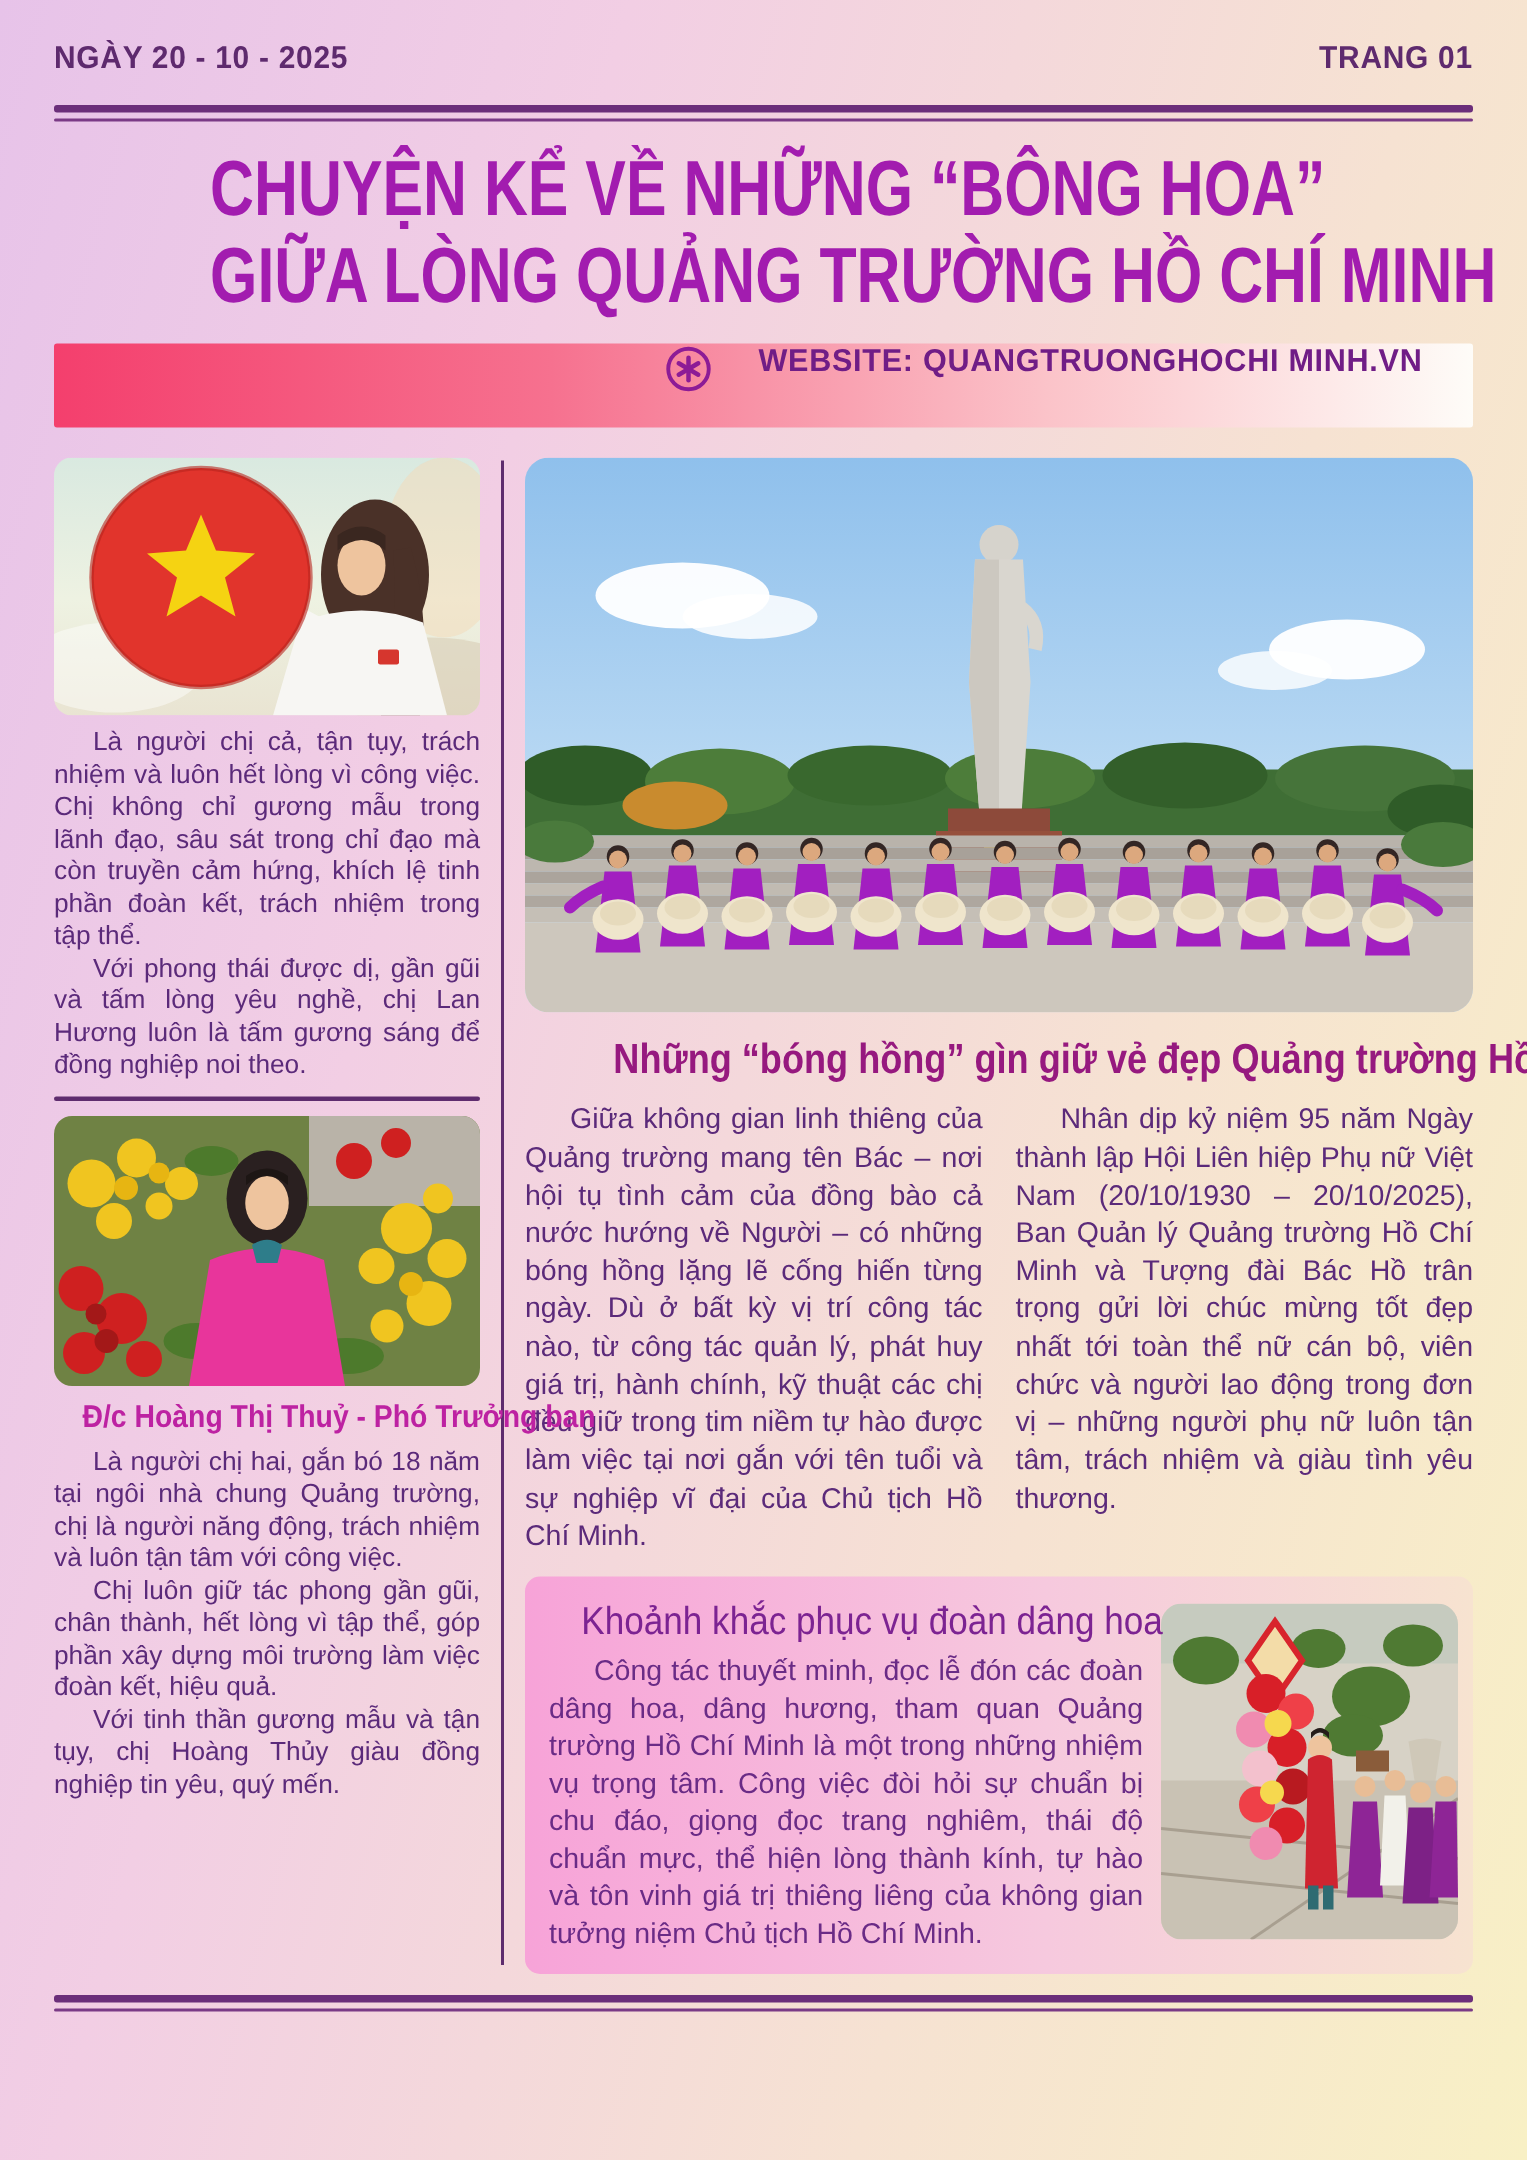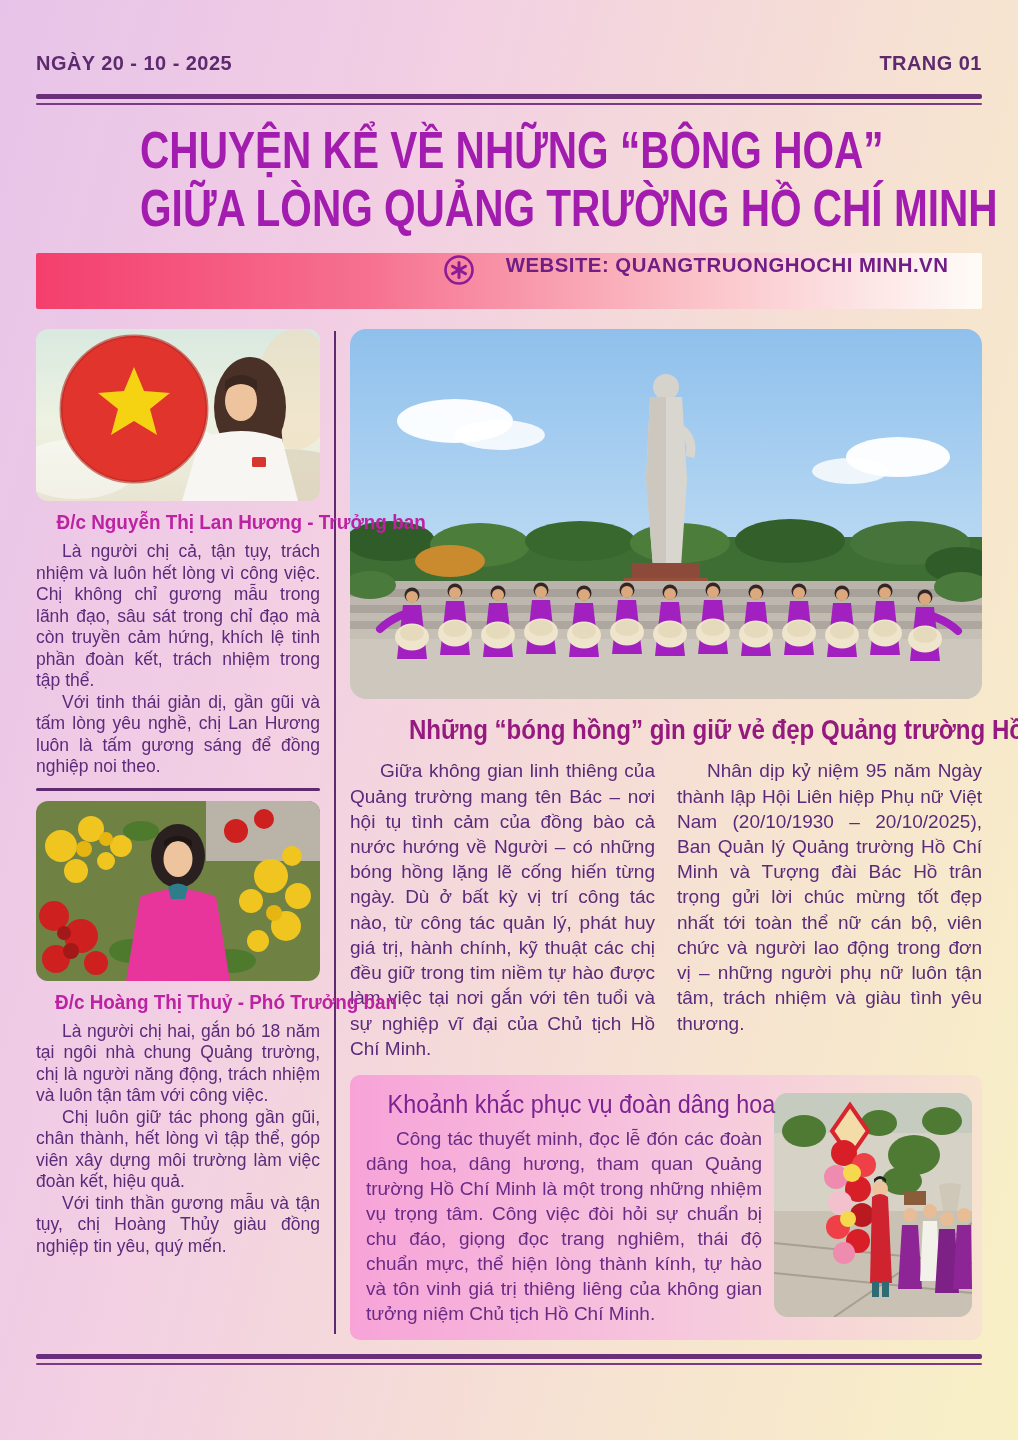--- a/index.html
+++ b/index.html
@@ -1,21 +1,21 @@
 <!DOCTYPE html>
 <html><head>
 <meta charset="utf-8">
 <style>
   html,body{margin:0;padding:0;}
   body{
     width:1018px;height:1440px;overflow:hidden;
     font-family:"Liberation Sans",sans-serif;
     background:linear-gradient(105deg,#e7c3e9 0%,#f2cee4 30%,#f6e2d2 68%,#f8f0c5 100%);
   }
-  .page{position:relative;width:946px;margin:12px auto;padding-top:36px;}
+  .page{position:relative;width:946px;margin:0 auto;padding-top:24px;}
   
   .hdr{display:flex;justify-content:space-between;align-items:center;height:30px;
        color:#5e2a6e;font-weight:bold;font-size:21px;letter-spacing:.5px;}
   .hdr .l{display:inline-block;transform:scaleX(.95);transform-origin:left center;}
   .hdr .r{display:inline-block;transform:scaleX(.95);transform-origin:right center;}
   .rule-thick{height:5px;background:#6b2e7a;margin-top:16px;border-radius:2px;}
   .rule-thin{height:2px;background:#7a3a86;margin-top:4px;border-radius:2px;}
   
   .title{margin-top:16px;text-align:center;color:#a21caf;font-weight:bold;line-height:1.12;}
   .title .line{display:block;white-space:nowrap;font-size:52px;transform:scaleX(.78);transform-origin:center;}
@@ -108,26 +108,23 @@
           <path d="M164,110 Q205,94 246,110 L262,172 L146,172 Z" fill="#f7f6f3"></path>
           <path d="M176,114 Q152,102 144,93" stroke="#f7f6f3" stroke-width="15" fill="none" stroke-linecap="round"></path>
           <circle cx="140" cy="90" r="8" fill="#eec49e"></circle>
           <rect x="216" y="128" width="14" height="10" rx="1.5" fill="#d6362e"></rect>
 
           <circle cx="98" cy="80" r="73" fill="#e1342c"></circle>
           <circle cx="98" cy="80" r="73" fill="none" stroke="#b8241e" stroke-width="3" opacity=".6"></circle>
           <path d="M98,38 L108,62 L134,64 L114,80 L121,106 L98,92 L75,106 L82,80 L62,64 L88,62 Z" fill="#f5d312"></path>
         </svg>
       </div>
-      <div class="pcap">
-        <span>Đ/c Nguyễn Thị Lan Hương - Trưởng ban</span>
-      </div>
       <div class="bio">
         <p>Là người chị cả, tận tụy, trách nhiệm và luôn hết lòng vì công việc. Chị không chỉ gương mẫu trong lãnh đạo, sâu sát trong chỉ đạo mà còn truyền cảm hứng, khích lệ tinh phần đoàn kết, trách nhiệm trong tập thể.</p>
-        <p>Với tinh thái giản dị, gần gũi và tấm lòng yêu nghề, chị Lan Hương luôn là tấm gương sáng để đồng nghiệp noi theo.</p>
+        <p>Với phong thái được dị, gần gũi và tấm lòng yêu nghề, chị Lan Hương luôn là tấm gương sáng để đồng nghiệp noi theo.</p>
       </div>
 
       <div class="hdiv"></div>
 
       <div class="photo">
         <svg width="284" height="180" viewBox="0 0 284 180" preserveAspectRatio="none">
           <rect width="284" height="180" fill="#6f8244"></rect>
           <rect x="170" y="0" width="114" height="60" fill="#b9b3a8"></rect>
           <g fill="#f0c520">
             <circle cx="25" cy="45" r="16"></circle>
@@ -170,21 +167,21 @@
           <path d="M128,46 Q142,34 156,46 L156,40 Q142,30 128,40 Z" fill="#1d1614"></path>
           <path d="M104,96 Q142,80 180,96 L194,180 L90,180 Z" fill="#e8359b"></path>
           <path d="M132,86 Q142,79 152,86 L149,98 L135,98 Z" fill="#2e7d8a"></path>
         </svg>
       </div>
       <div class="pcap">
         <span>Đ/c Hoàng Thị Thuỷ - Phó Trưởng ban</span>
       </div>
       <div class="bio">
         <p>Là người chị hai, gắn bó 18 năm tại ngôi nhà chung Quảng trường, chị là người năng động, trách nhiệm và luôn tận tâm với công việc.</p>
-        <p>Chị luôn giữ tác phong gần gũi, chân thành, hết lòng vì tập thể, góp viên xây dựng môi trường làm việc đoàn kết, hiệu quả.</p>
+        <p>Chị luôn giữ tác phong gần gũi, chân thành, hết lòng vì tập thể, góp phần xây dựng môi trường làm việc đoàn kết, hiệu quả.</p>
         <p>Với tinh thần gương mẫu và tận tụy, chị Hoàng Thủy giàu đồng nghiệp tin yêu, quý mến.</p>
       </div>
     </div>
 
     <div class="vdiv"></div>
 
     <div class="maincol">
 
       <div class="photo" style="border-radius:16px;">
         <svg width="632" height="370" viewBox="0 0 632 370" preserveAspectRatio="none">

